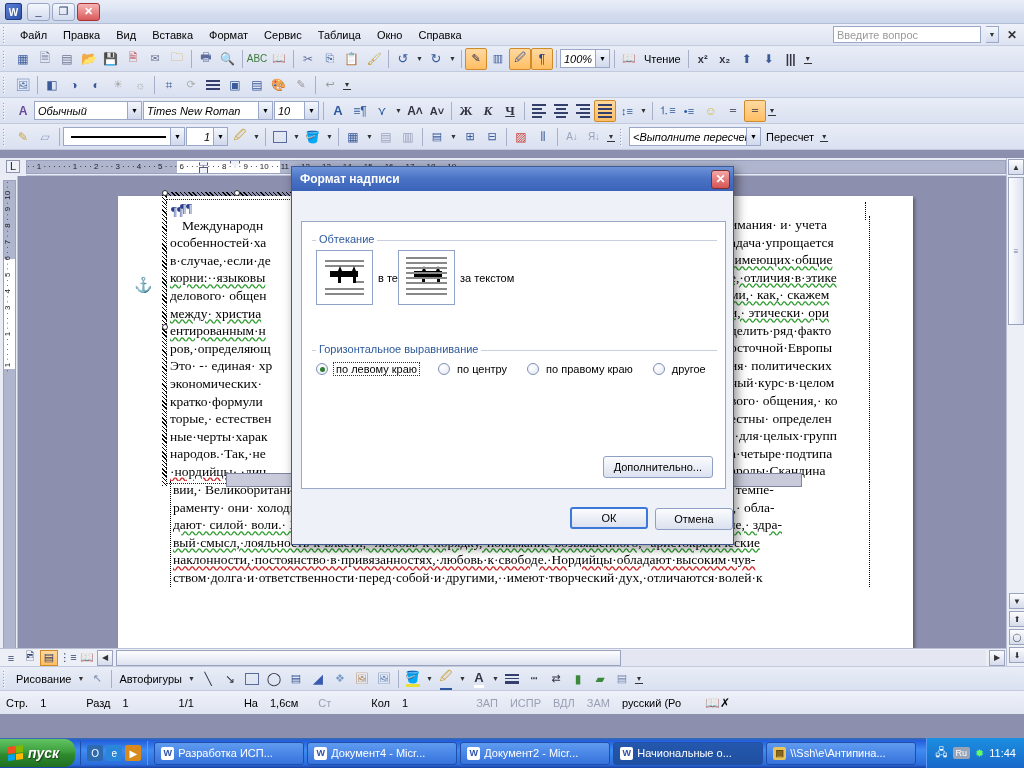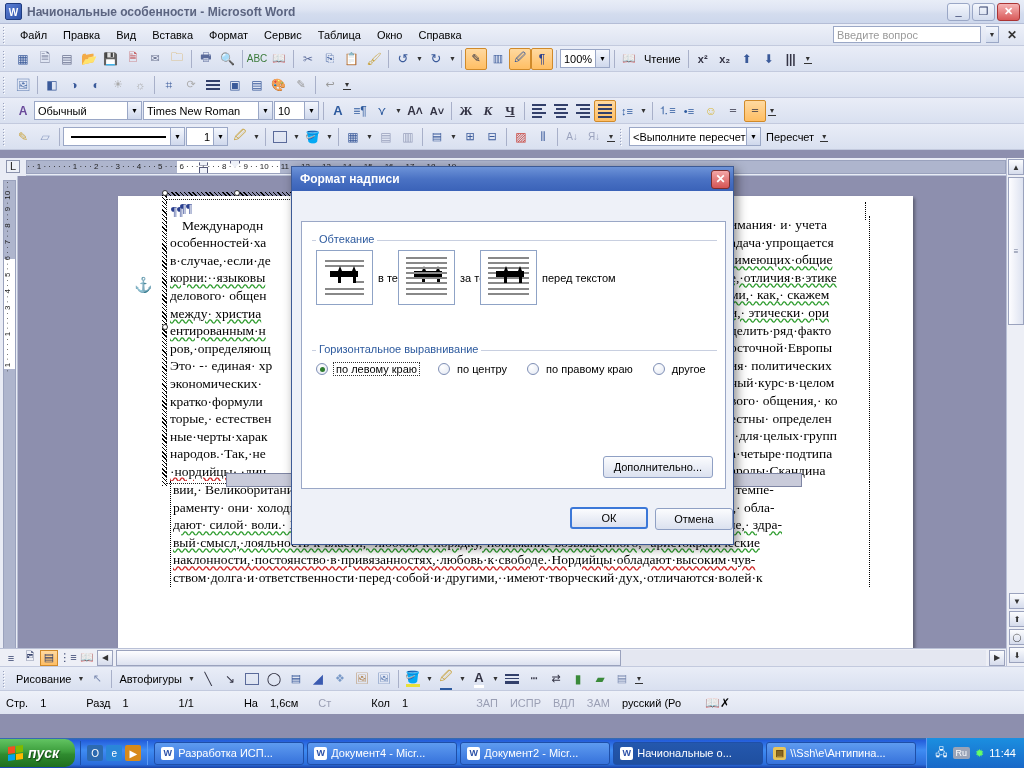--- a/index.html
+++ b/index.html
@@ -75,21 +75,21 @@
   }
   .tbtn.on{ background:linear-gradient(to bottom,#ffd9a0,#ffbe63); border:1px solid #d08a2a;}
   .tsep{ width:1px;height:18px;background:#a8b0c9;margin:0 3px;flex:none;}
   .tarrow{ width:11px;height:22px;display:flex;align-items:center;justify-content:center;font-size:7px;color:#333;flex:none;}
   .tmore{ width:12px;height:22px;display:flex;flex-direction:column;align-items:center;justify-content:center;
     font-size:8px;color:#333;flex:none;}
   .combo{
     height:19px;background:#fff;border:1px solid #9aa7c6;display:flex;align-items:center;
     font-size:11px;padding-left:3px;color:#000;flex:none;margin-right:1px;
   }
-  .combo .cval{flex:1;white-space:nowrap;overflow:hidden;}
+  .combo .cval{flex:1;white-space:nowrap;overflow:hidden;font-style:italic;}
   .combo .cbtn{width:14px;height:17px;background:linear-gradient(to bottom,#f4f7fd,#cfd8ec);
     border-left:1px solid #9aa7c6;display:flex;align-items:center;justify-content:center;font-size:7px;}
   .sq{ width:14px;height:12px;border:1px solid #5a6a9a;display:inline-block;}
   .lines{ display:inline-block;width:14px;}
   .lines i{ display:block;height:2px;background:#33406b;margin:2px 0;}
 
   
   .hruler{
     position:absolute;left:0;top:158px;width:1006px;height:18px;
     background:#e9ecf5;border-bottom:1px solid #b9c0d6;display:flex;align-items:center;
@@ -269,21 +269,20 @@
   .btn.def{border:2px solid #3c78d8;padding:3px 9px;}
   .dlg-footer{position:absolute;left:0;top:302px;width:100%;}
 </style>
 </head>
 <body>
 
 <div id="app">
 
   <div class="titlebar">
     <div class="wicon">W</div>
-    <div class="ttl">Начиональные особенности - Microsoft Word</div>
     <div class="winbtns">
       <div class="winbtn">_</div>
       <div class="winbtn">❐</div>
       <div class="winbtn close">✕</div>
     </div>
   </div>
 
   <div class="menubar">
     <div class="grip"></div>
     <div class="menuitem">Файл</div>
@@ -941,38 +940,20 @@
                   <line x1="7" y1="27" x2="48" y2="27"></line>
                     <line x1="7" y1="32" x2="48" y2="32"></line>
                   <line x1="7" y1="38" x2="48" y2="38"></line>
                     <line x1="7" y1="43" x2="48" y2="43"></line>
                 </g>
               </svg>
             </div>
             <div class="wrapcap">за текстом</div>
           </div>
 
-          <div class="wrapopt">
-            <div class="wrapimg">
-              <svg width="55" height="53" viewBox="0 0 55 53">
-                <g stroke="#888" stroke-width="2">
-                  <line x1="7" y1="7" x2="48" y2="7"></line>
-                    <line x1="7" y1="12" x2="48" y2="12"></line>
-                  <line x1="7" y1="17" x2="48" y2="17"></line>
-                    <line x1="7" y1="22" x2="48" y2="22"></line>
-                  <line x1="7" y1="27" x2="48" y2="27"></line>
-                    <line x1="7" y1="32" x2="48" y2="32"></line>
-                  <line x1="7" y1="38" x2="48" y2="38"></line>
-                    <line x1="7" y1="43" x2="48" y2="43"></line>
-                </g>
-                <path d="M15 20 h8 l2 -5 l2 5 h10 l2 -5 l2 5 h2 v6 h-2 v6 h-3 v-6 h-12 v6 h-3 v-6 h-8 z" fill="#000"></path>
-              </svg>
-            </div>
-            <div class="wrapcap">перед текстом</div>
-          </div>
         </div>
 
         <div class="gbox" style="left:10px;top:128px;width:405px;">
           <span class="grouplabel" style="left:4px;top:-8px">Горизонтальное выравнивание</span>
         </div>
 
         <div class="radio-row">
           <label class="radio sel">
             <span class="rdot">
                 <i></i>

